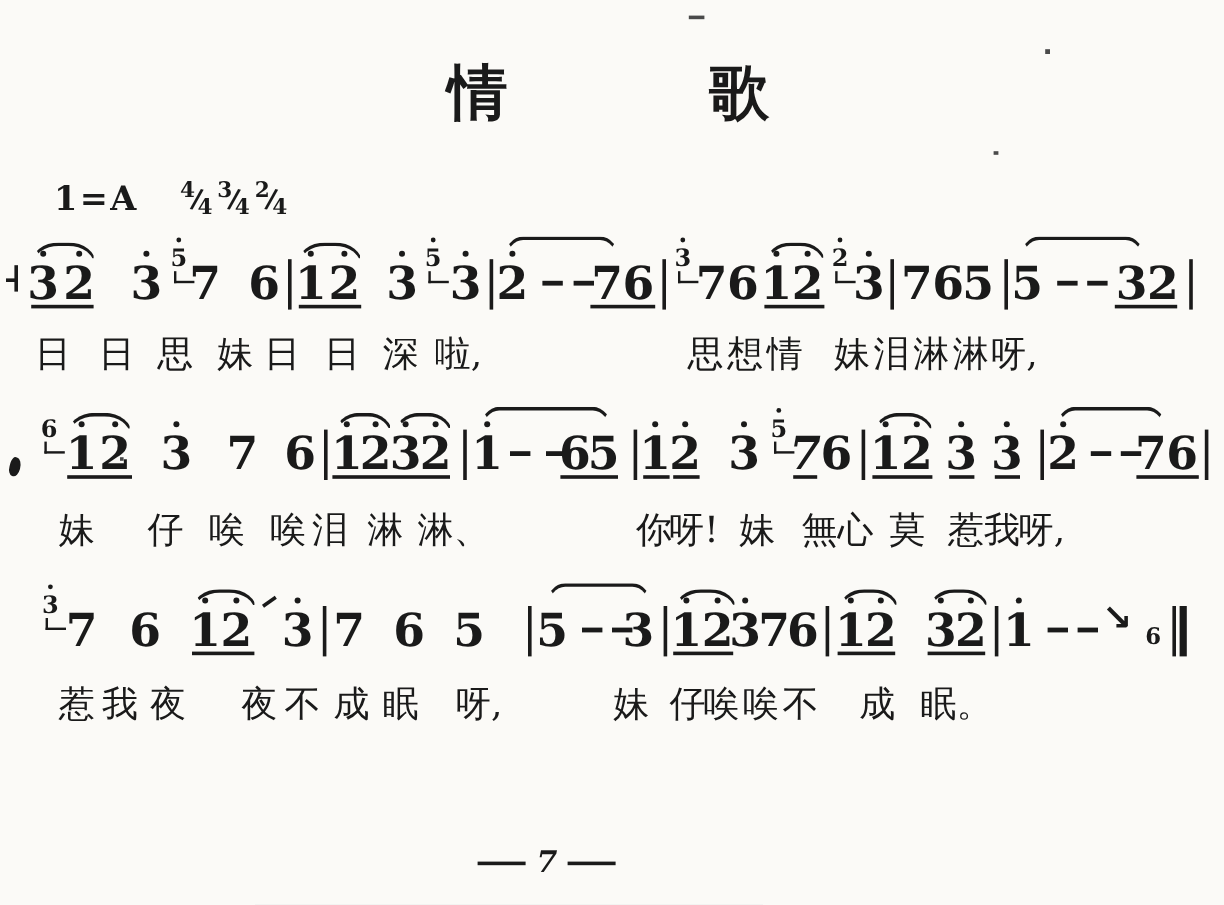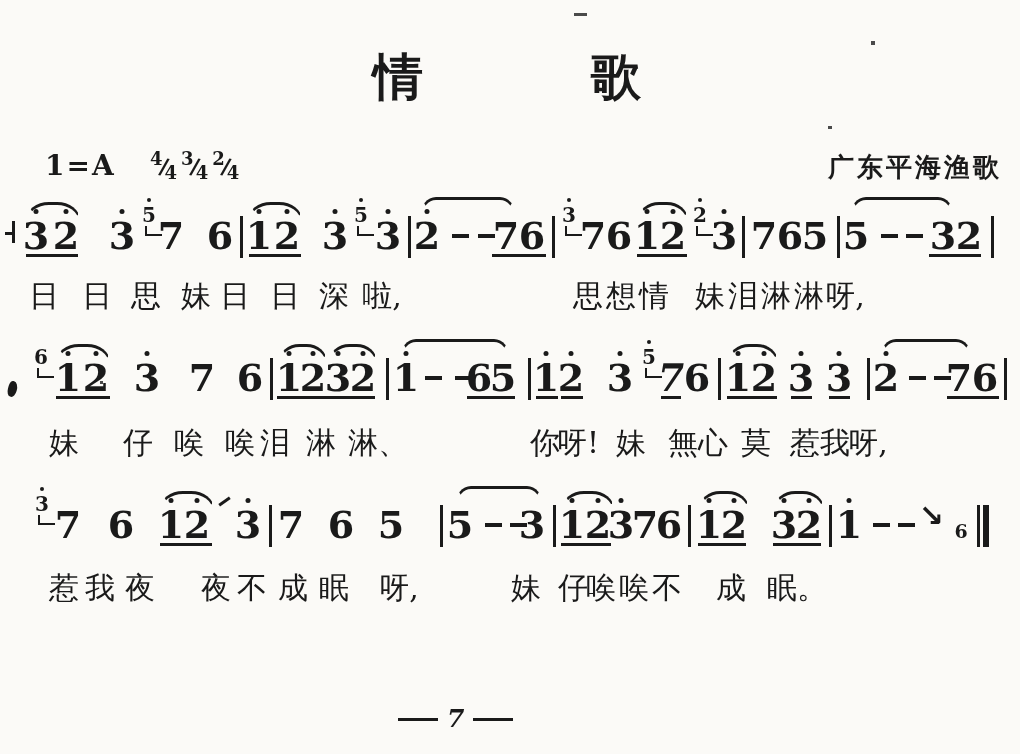--- a/index.html
+++ b/index.html
@@ -55,21 +55,20 @@
 <body>
 
 <div class="page">
   <div id="title-row">
       <div class="ttl" style="left: 398px;">情</div>
       <div class="ttl" style="left: 616px;">歌</div>
     </div>
 
   <div class="keysig">1=A</div>
   <div class="meters" id="meters"><span class="meter"><span class="num">4</span><span class="sl">/</span><span class="den">4</span></span><span class="meter"><span class="num">3</span><span class="sl">/</span><span class="den">4</span></span><span class="meter"><span class="num">2</span><span class="sl">/</span><span class="den">4</span></span></div>
-  <div class="attrib">广东平海渔歌</div>
 
   <div id="music-lines">
       <div class="music-line" style="top: 195px;">
         <div class="stub-v" style="left: 12px; top: 26px;"></div>
         <div class="stub-t" style="left: 5px; top: 37px;"></div>
         <div class="sl-arc" style="left: 26px; width: 50px; height: 13px; top: 7px;"></div>
         <div class="nt" style="left: 36px; top: 24px;">3</div>
         <div class="dt" style="left: 36px; top: 14px;"></div>
         <div class="nt" style="left: 66px; top: 24px;">2</div>
         <div class="dt" style="left: 66px; top: 14px;"></div>

